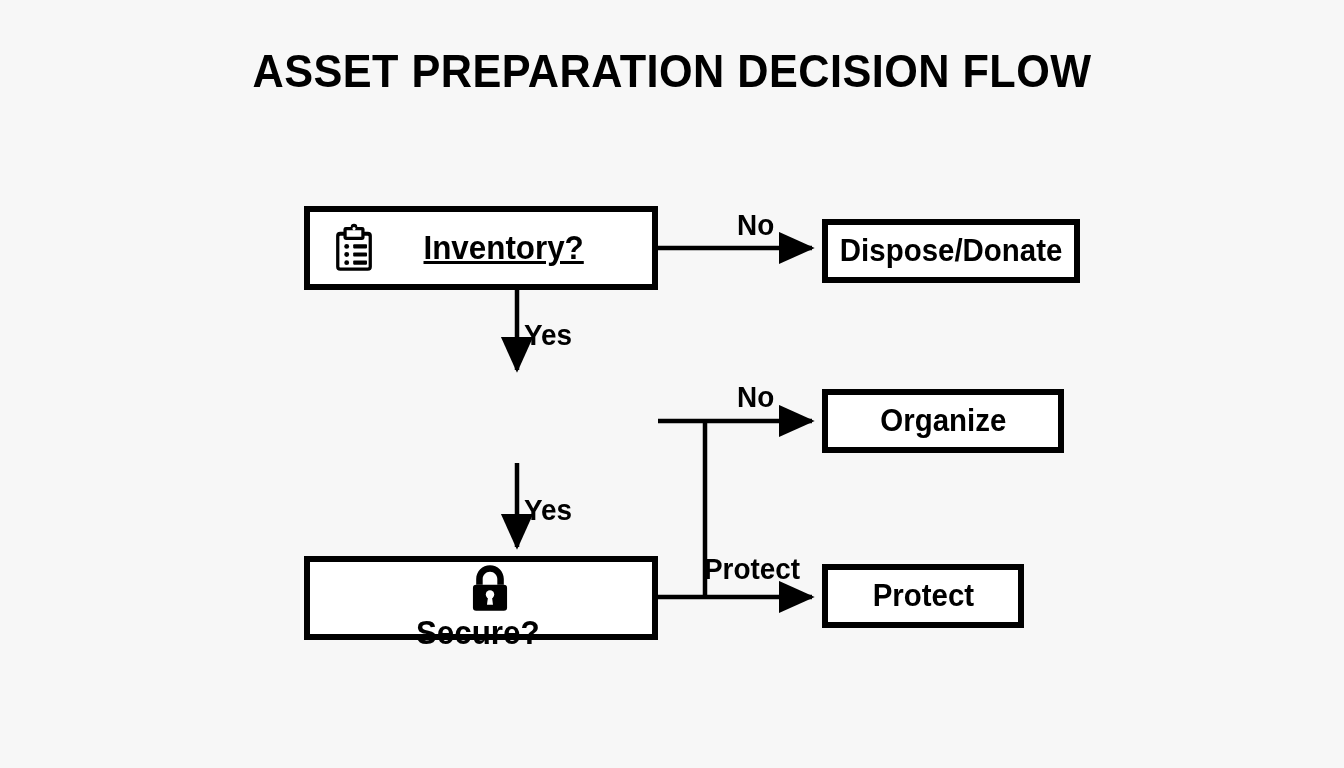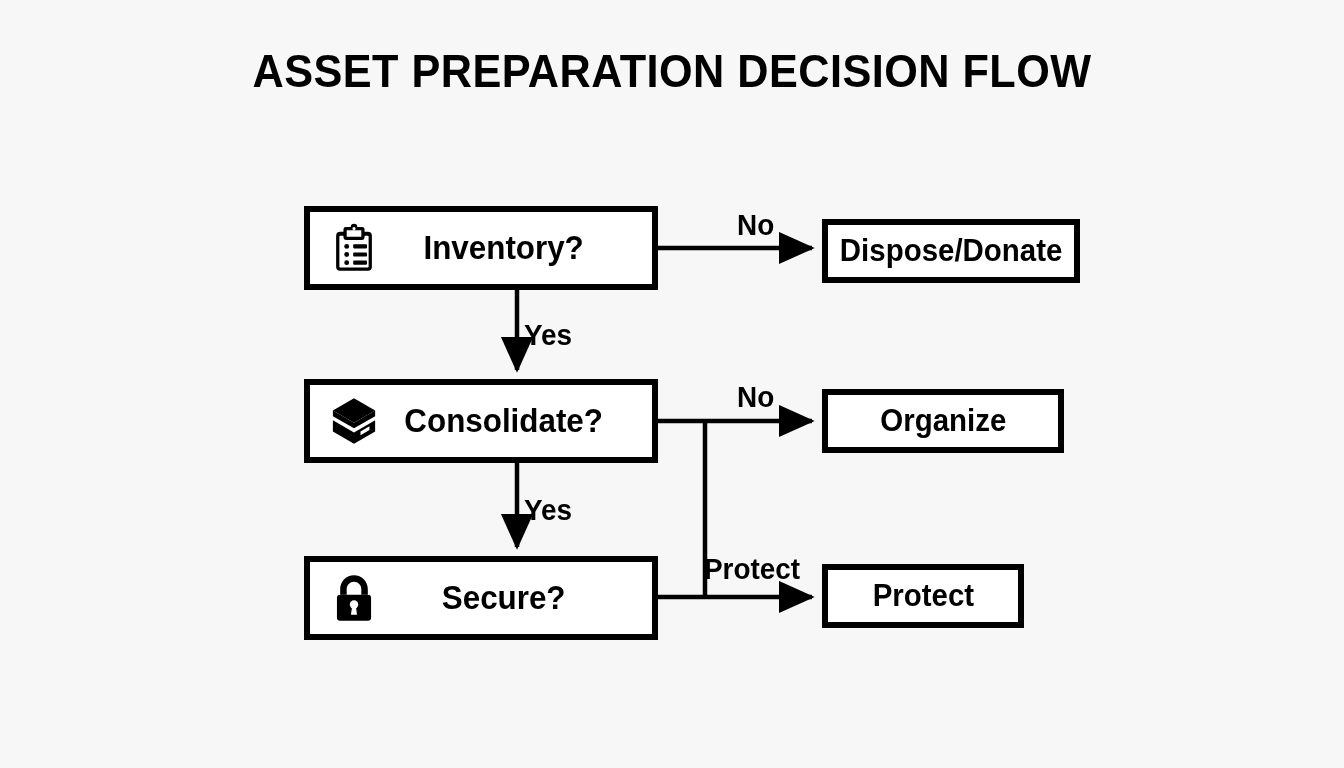--- a/index.html
+++ b/index.html
@@ -86,23 +86,23 @@
     flex: 0 0 auto;
     display: block;
   }
   .node-icon svg {
     display: block;
     width: 52px;
     height: 52px;
   }
 
   
-  #node-inventory   { left: 304px; top: 206px; width: 354px; height: 84px; }
+  #node-inventory   { left: 304px; top: 206px; width: 354px; height: 84px; text-decoration: underline; }
   #node-consolidate { left: 304px; top: 379px; width: 354px; height: 84px; }
-  #node-secure      { left: 304px; top: 556px; width: 354px; height: 84px; }
+  #node-secure      { left: 304px; top: 556px; width: 354px; height: 84px; flex-direction: column; }
 
   #node-dispose  { left: 822px; top: 219px; width: 258px; height: 64px; }
   #node-organize { left: 822px; top: 389px; width: 242px; height: 64px; }
   #node-protect  { left: 822px; top: 564px; width: 202px; height: 64px; }
 
   
   #wires {
     position: absolute;
     left: 0;
     top: 0;
@@ -174,35 +174,20 @@
         <circle fill="#000000" cx="23" cy="40" r="3"></circle>
         <circle fill="#000000" cx="23" cy="50" r="3"></circle>
         <rect fill="#000000" x="31" y="27.5" width="17" height="5" rx="1"></rect>
         <rect fill="#000000" x="31" y="37.5" width="17" height="5" rx="1"></rect>
         <rect fill="#000000" x="31" y="47.5" width="17" height="5" rx="1"></rect>
       </svg>
     </span>
     <span class="node-label">Inventory?</span>
   </div>
 
-  <div class="node decision" id="node-consolidate">
-    <span class="node-icon">
-      <svg viewBox="0 0 64 64" xmlns="http://www.w3.org/2000/svg">
-
-        <path fill="#000000" d="M32 4 L58 19 L32 34 L6 19 Z"></path>
-        <path fill="#000000" d="M6 19 L32 34 L32 41 L6 26 Z"></path>
-        <path fill="#000000" d="M58 19 L32 34 L32 41 L58 26 Z"></path>
-
-        <path fill="#000000" d="M6 31 L32 46 L32 60 L6 45 Z"></path>
-        <path fill="#000000" d="M58 31 L32 46 L32 60 L58 45 Z"></path>
-        <path fill="#ffffff" d="M40 45 L51 38.5 L51 43 L40 49.5 Z"></path>
-      </svg>
-    </span>
-    <span class="node-label">Consolidate?</span>
-  </div>
 
   <div class="node decision" id="node-secure">
     <span class="node-icon">
       <svg viewBox="0 0 64 64" xmlns="http://www.w3.org/2000/svg">
         <path fill="#000000" d="M32 4c-9.4 0-17 7.6-17 17v7h8v-7c0-5 4-9 9-9s9 4 9 9v7h8v-7c0-9.4-7.6-17-17-17z"></path>
         <rect fill="#000000" x="11" y="28" width="42" height="32" rx="4"></rect>
         <circle fill="#ffffff" cx="32" cy="40" r="5.2"></circle>
         <path fill="#ffffff" d="M29.6 42.5h4.8l1.3 10.2h-7.4z"></path>
       </svg>
     </span>

